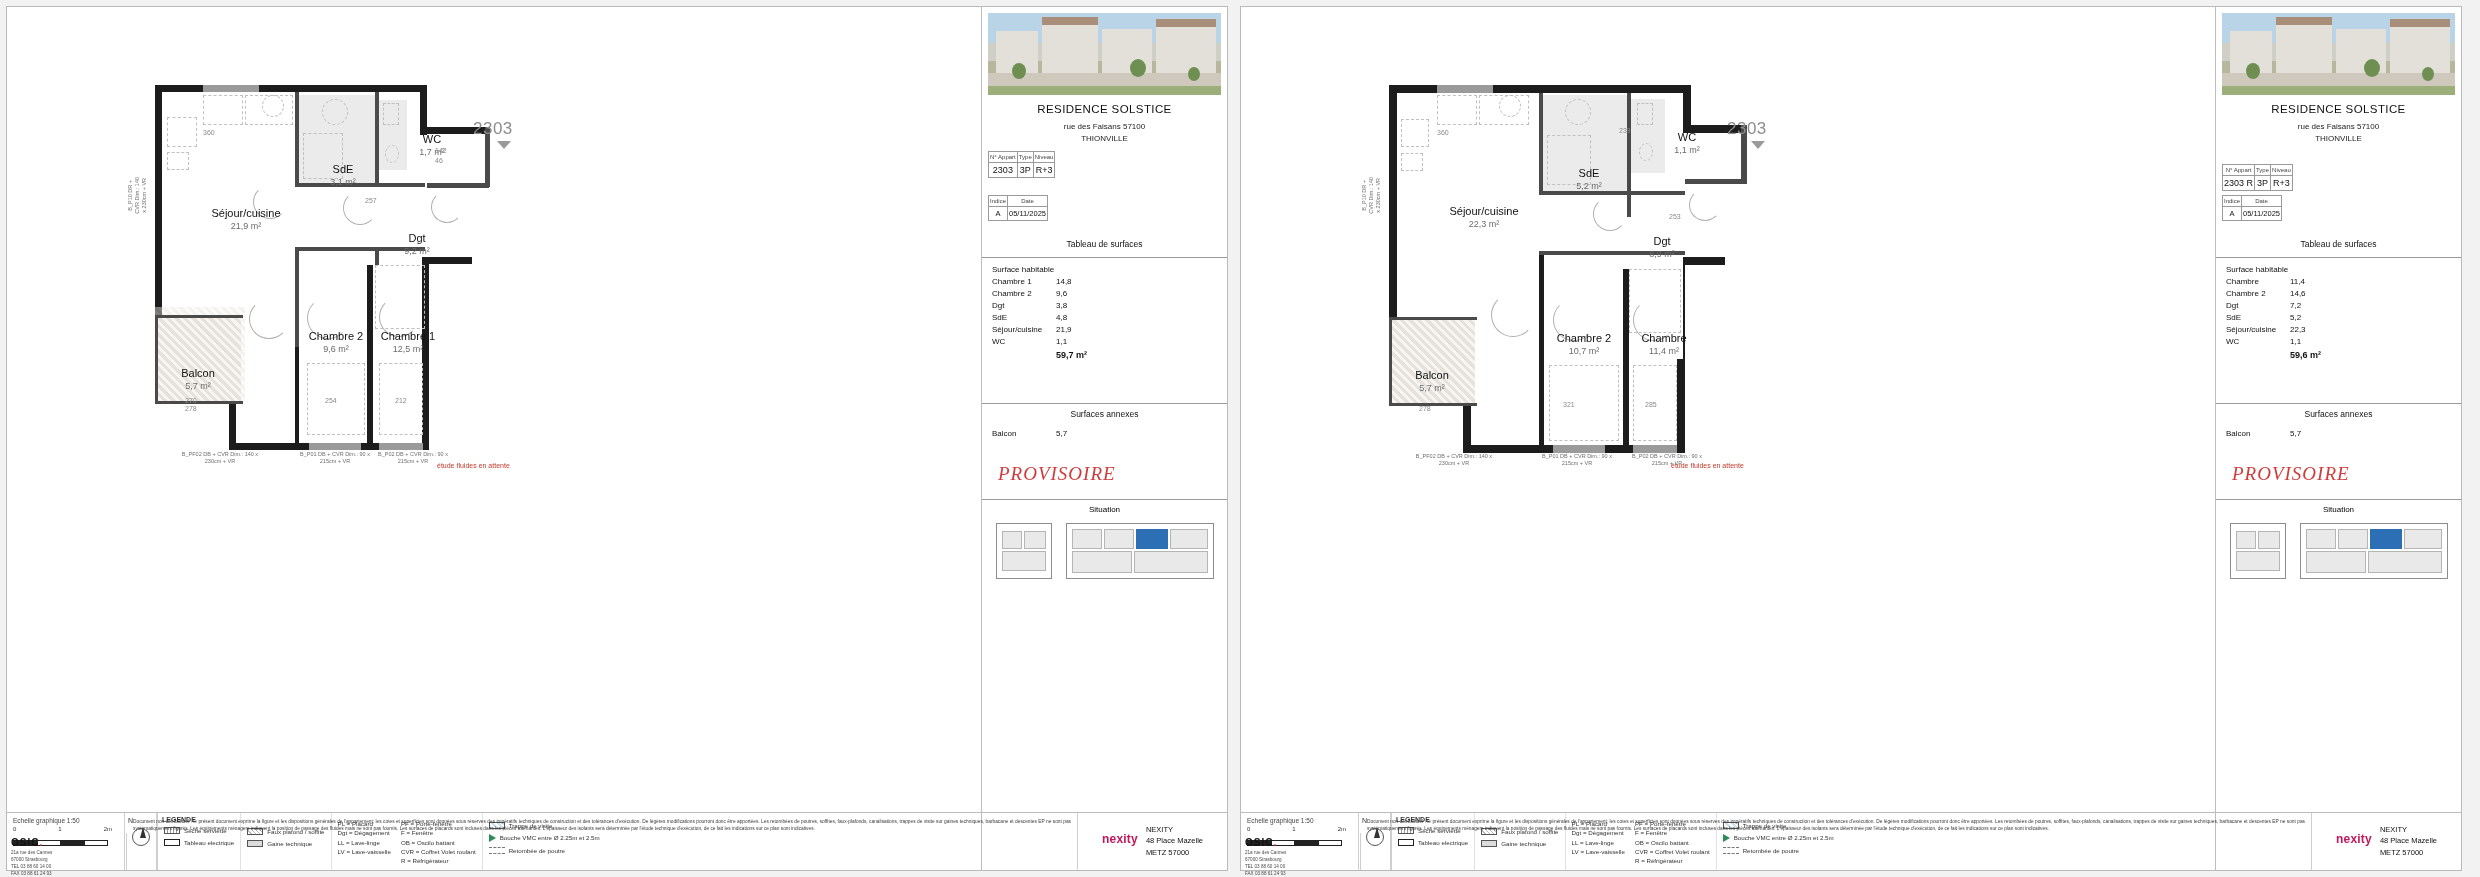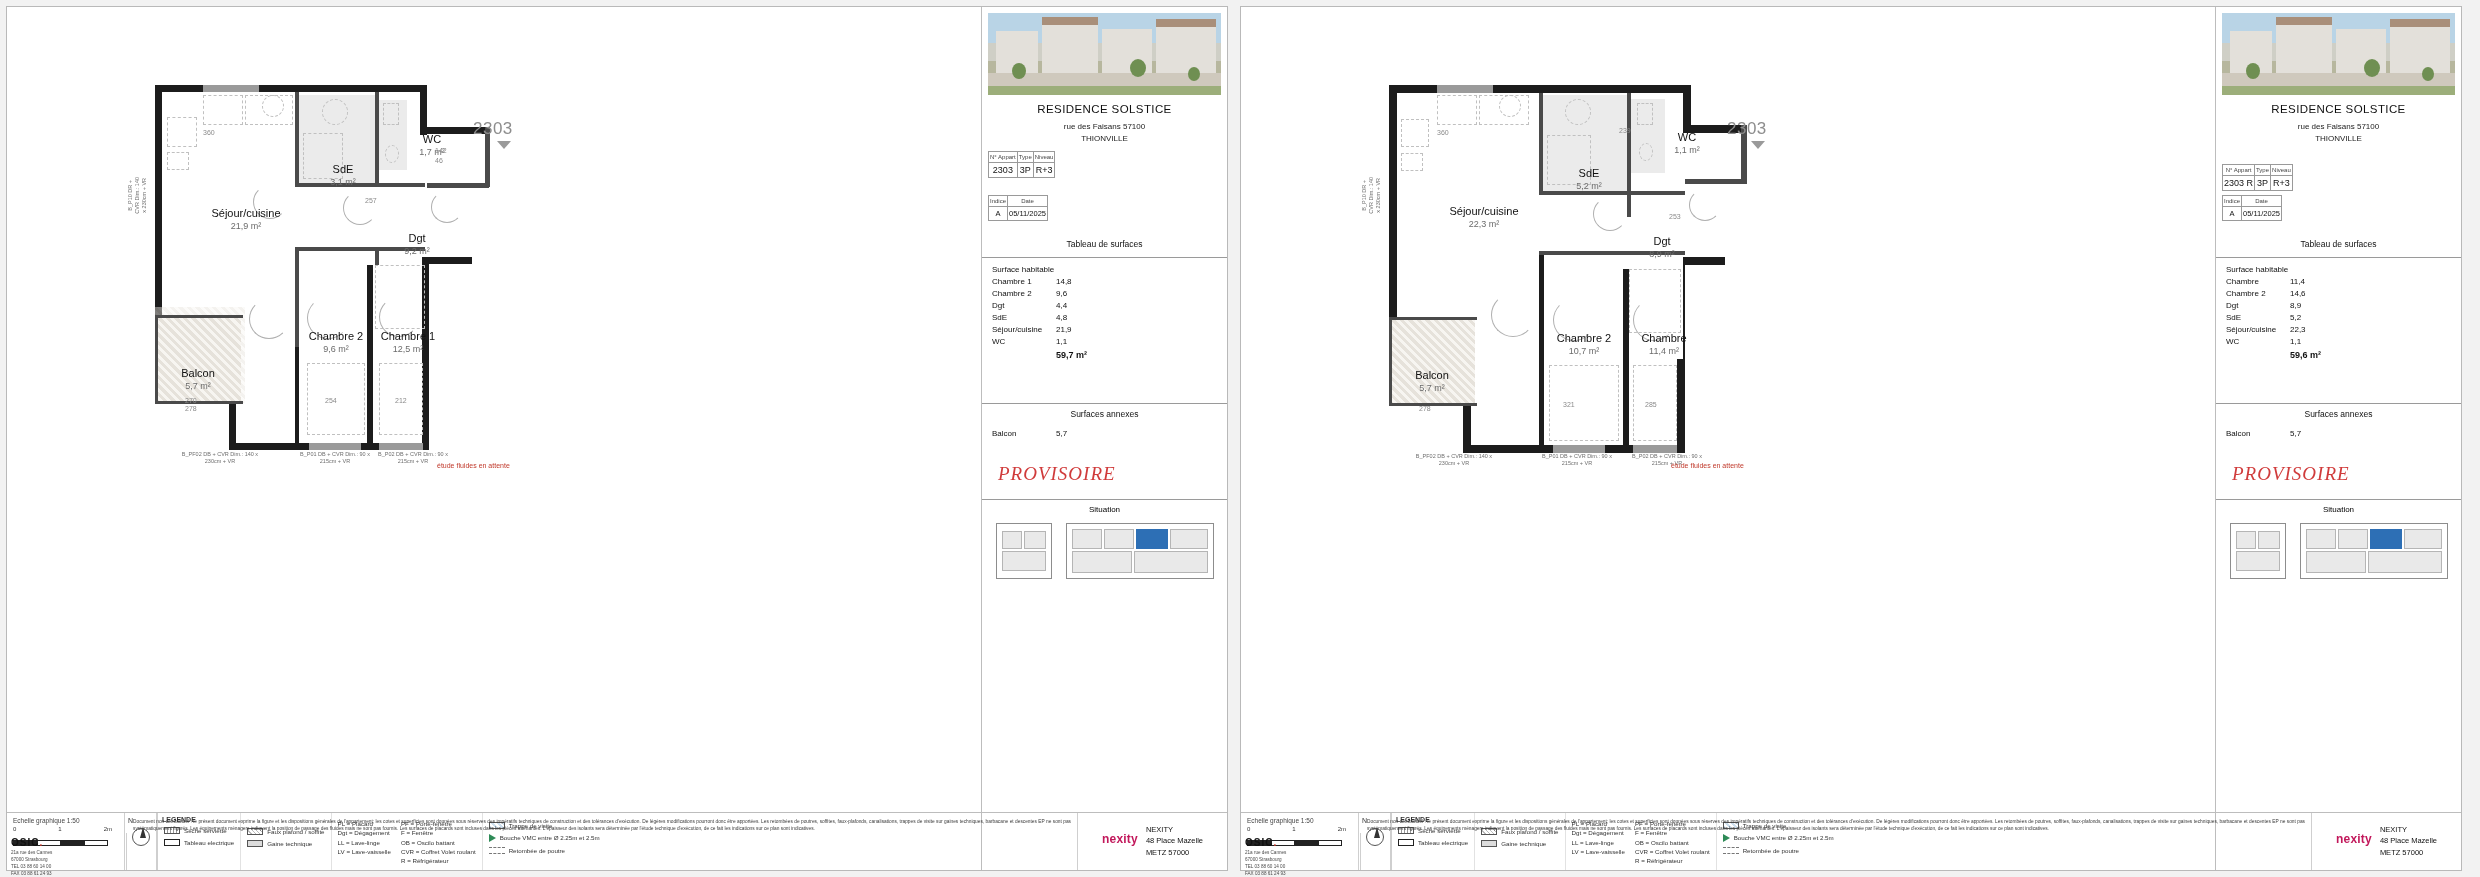--- a/index.html
+++ b/index.html
@@ -383,21 +383,21 @@
           <tr>
                 <td class="r">Chambre 1</td>
                 <td>14,8</td>
               </tr>
           <tr>
                 <td class="r">Chambre 2</td>
                 <td>9,6</td>
               </tr>
           <tr>
                 <td class="r">Dgt</td>
-                <td>4,4</td>
+                <td>3,8</td>
               </tr>
           <tr>
                 <td class="r">SdE</td>
                 <td>4,8</td>
               </tr>
           <tr>
                 <td class="r">Séjour/cuisine</td>
                 <td>21,9</td>
               </tr>
           <tr>
@@ -714,21 +714,21 @@
           <tr>
                 <td class="r">Chambre</td>
                 <td>11,4</td>
               </tr>
           <tr>
                 <td class="r">Chambre 2</td>
                 <td>14,6</td>
               </tr>
           <tr>
                 <td class="r">Dgt</td>
-                <td>8,9</td>
+                <td>7,2</td>
               </tr>
           <tr>
                 <td class="r">SdE</td>
                 <td>5,2</td>
               </tr>
           <tr>
                 <td class="r">Séjour/cuisine</td>
                 <td>22,3</td>
               </tr>
           <tr>

